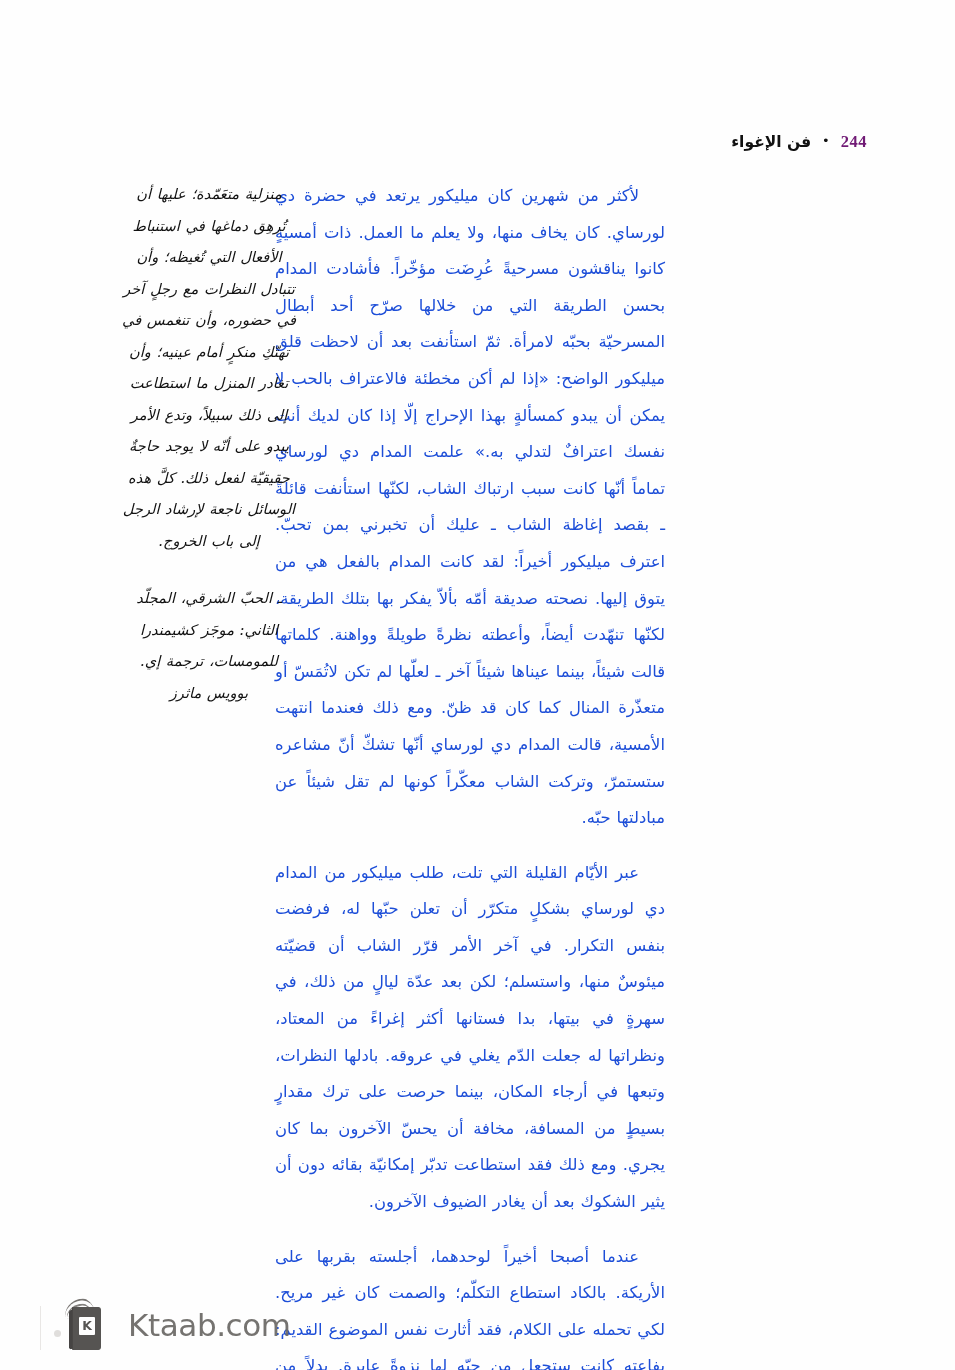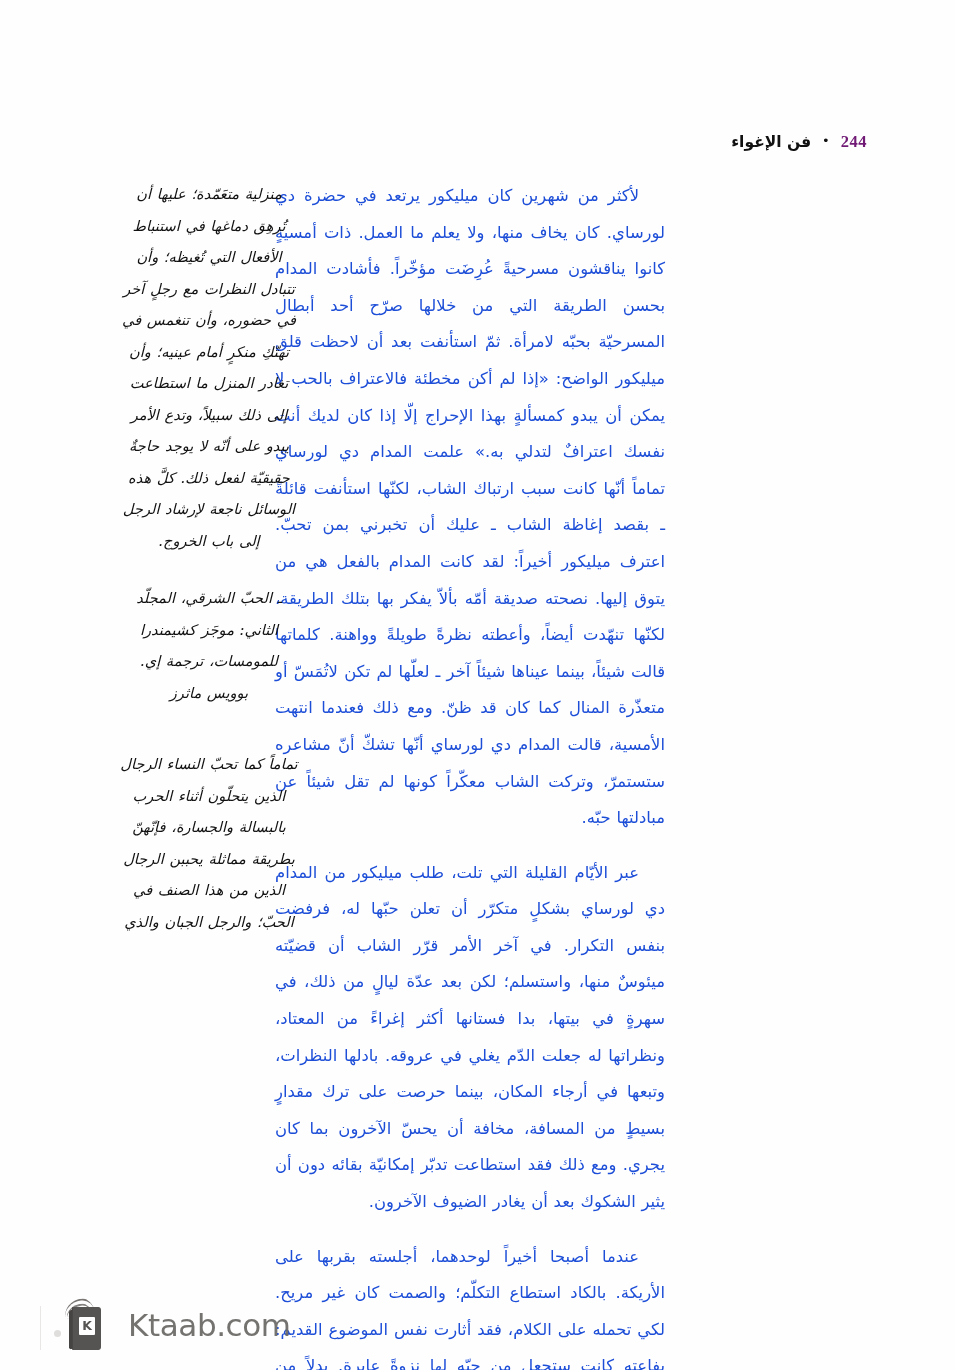--- a/index.html
+++ b/index.html
@@ -221,21 +221,20 @@
 
   <div class="main-column">
     <p class="body-par">لأكثر من شهرين كان ميليكور يرتعد في حضرة دي لورساي. كان يخاف منها، ولا يعلم ما العمل. ذات أمسيةٍ كانوا يناقشون مسرحيةً عُرِضَت مؤخّراً. فأشادت المدام بحسن الطريقة التي من خلالها صرّح أحد أبطال المسرحيّة بحبّه لامرأة. ثمّ استأنفت بعد أن لاحظت قلق ميليكور الواضح: «إذا لم أكن مخطئة فالاعتراف بالحب لا يمكن أن يبدو كمسألةٍ بهذا الإحراج إلّا إذا كان لديك أنت نفسك اعترافٌ لتدلي به.» علمت المدام دي لورساي تماماً أنّها كانت سبب ارتباك الشاب، لكنّها استأنفت قائلةً ـ بقصد إغاظة الشاب ـ عليك أن تخبرني بمن تحبّ. اعترف ميليكور أخيراً: لقد كانت المدام بالفعل هي من يتوق إليها. نصحته صديقة أمّه بألاّ يفكر بها بتلك الطريقة، لكنّها تنهّدت أيضاً، وأعطته نظرةً طويلةً وواهنة. كلماتها قالت شيئاً، بينما عيناها شيئاً آخر ـ لعلّها لم تكن لاتُمَسّ أو متعذّرة المنال كما كان قد ظنّ. ومع ذلك فعندما انتهت الأمسية، قالت المدام دي لورساي أنّها تشكّ أنّ مشاعره ستستمرّ، وتركت الشاب معكّراً كونها لم تقل شيئاً عن مبادلتها حبّه.</p>
     <p class="body-par">عبر الأيّام القليلة التي تلت، طلب ميليكور من المدام دي لورساي بشكلٍ متكرّر أن تعلن حبّها له، فرفضت بنفس التكرار. في آخر الأمر قرّر الشاب أن قضيّته ميئوسٌ منها، واستسلم؛ لكن بعد عدّة ليالٍ من ذلك، في سهرةٍ في بيتها، بدا فستانها أكثر إغراءً من المعتاد، ونظراتها له جعلت الدّم يغلي في عروقه. بادلها النظرات، وتبعها في أرجاء المكان، بينما حرصت على ترك مقدارٍ بسيطٍ من المسافة، مخافة أن يحسّ الآخرون بما كان يجري. ومع ذلك فقد استطاعت تدبّر إمكانيّة بقائه دون أن يثير الشكوك بعد أن يغادر الضيوف الآخرون.</p>
     <p class="body-par">عندما أصبحا أخيراً لوحدهما، أجلسته بقربها على الأريكة. بالكاد استطاع التكلّم؛ والصمت كان غير مريح. لكي تحمله على الكلام، فقد أثارت نفس الموضوع القديم: يفاعته كانت ستجعل من حبّه لها نزوةً عابرة. بدلاً من إنكار ذلك بدا مغتمّاً، واستمرّ بالحفاظ على مسافةٍ مهذّبة، حتّى صرخت أخيراً، وبسخرية واضحة، «إذا كان معروفاً أنّك هنا بموافقتي، وأنّني قد رتّبت ذلك معك طوعاً ... فما عسى الناس ألاّ يقولوا؟ ومع ذلك فكم</p>
   </div>
 
   <div class="margin-column">
     <p class="margin-note">منزلية متعَمّدة؛ عليها أن تُرهِق دماغها في استنباط الأفعال التي تُغيظه؛ وأن تتبادل النظرات مع رجلٍ آخر في حضوره، وأن تنغمس في تهتّكِ منكرٍ أمام عينيه؛ وأن تغادر المنزل ما استطاعت إلى ذلك سبيلاً، وتدع الأمر يبدو على أنّه لا يوجد حاجةٌ حقيقيّة لفعل ذلك. كلَّ هذه الوسائل ناجعة لإرشاد الرجل إلى باب الخروج.</p>
     <p class="margin-note citation">ـ الحبّ الشرقي، المجلّد الثاني: موجَز كشيمندرا للمومسات، ترجمة إي. بوويس ماثرز</p>
-    <p class="margin-note second-note">تماماً كما تحبّ النساء الرجال الذين يتحلّون أثناء الحرب بالبسالة والجسارة، فإنّهنّ بطريقة مماثلة يحببن الرجال الذين من هذا الصنف في الحبّ؛ والرجل الجبان والذي</p>
   </div>
 
   <div class="page-edge"></div>
   <div class="watermark">
     <span class="wm-dot-left"></span>
     <span class="wm-book">
       <span class="pages"></span>
       <span class="pages2"></span>
       <span class="spine"></span>
       <span class="cover"></span>

